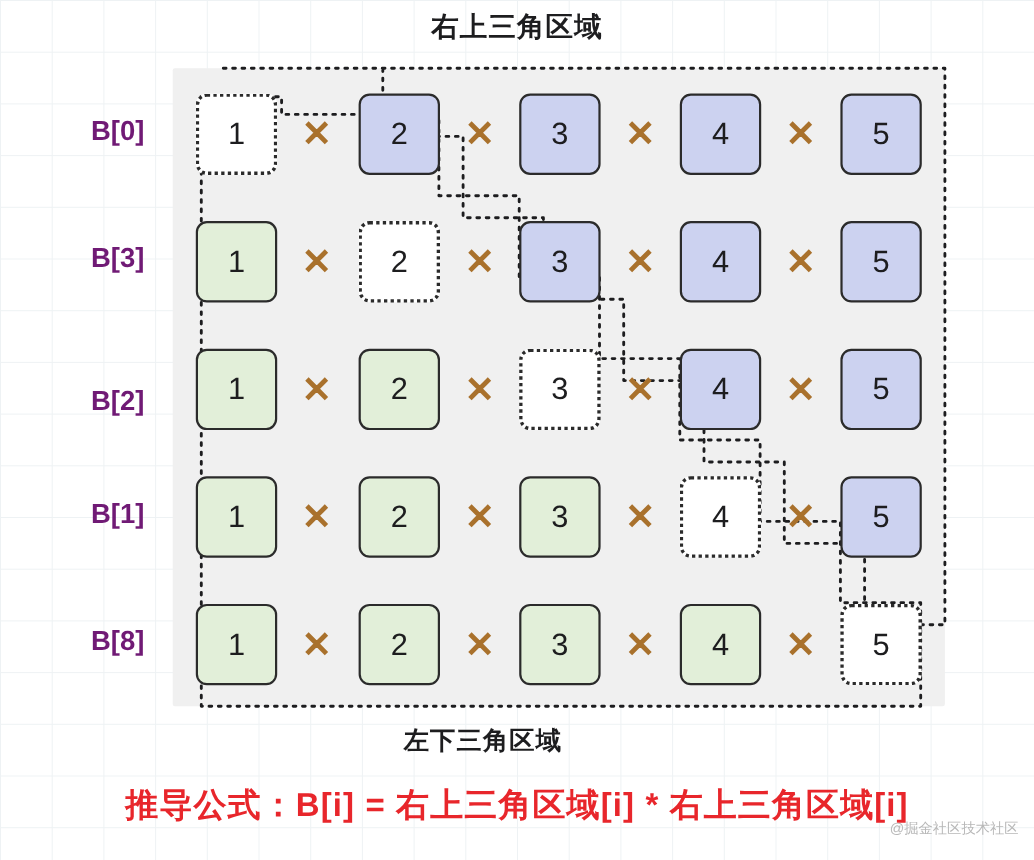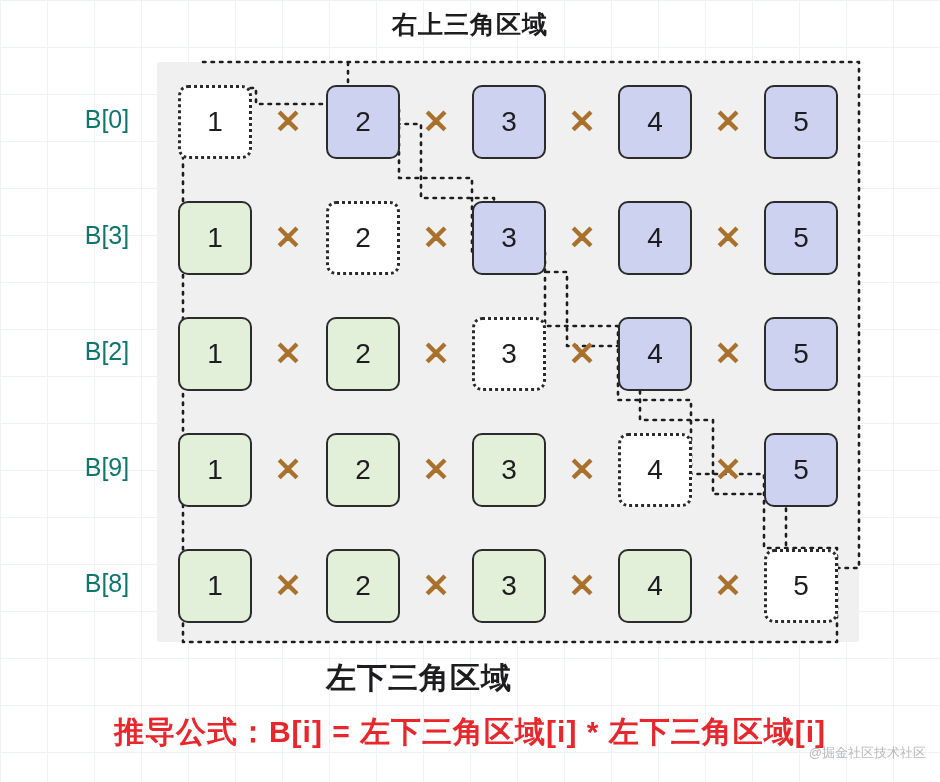--- a/index.html
+++ b/index.html
@@ -41,46 +41,47 @@
     font-size: 25px;
     font-weight: bold;
     color: #1d1d1f;
     letter-spacing: 1px;
   }
   .title-bottom {
     position: absolute;
     left: 0; top: 658px;
     width: 838px;
     text-align: center;
-    font-size: 30px;
+    font-size: 23px;
     font-weight: bold;
     color: #1d1d1f;
     letter-spacing: 1px;
+    padding-left: 20px;
   }
 
   
   #matrix-panel {
     position: absolute;
     left: 157px;
     top: 62px;
     width: 702px;
     height: 580px;
     background: #f0f0f0;
     border-radius: 2px;
   }
 
   
   .row-label {
     position: absolute;
     left: 62px;
     width: 90px;
     text-align: center;
     font-size: 25px;
-    font-weight: normal;
-    color: #0f766e;
+    font-weight: bold;
+    color: #701a75;
   }
 
   
   .cell {
     position: absolute;
     width: 74px;
     height: 74px;
     border-radius: 10px;
     box-sizing: border-box;
     display: flex;
@@ -175,32 +176,32 @@
   <div class="cell solid green" style="left:178px; top:201px;">1</div>
   <div class="times" style="left:268px; top:201px;">✕</div>
   <div class="cell diag" style="left:326px; top:201px;">2</div>
   <div class="times" style="left:416px; top:201px;">✕</div>
   <div class="cell solid blue" style="left:472px; top:201px;">3</div>
   <div class="times" style="left:562px; top:201px;">✕</div>
   <div class="cell solid blue" style="left:618px; top:201px;">4</div>
   <div class="times" style="left:708px; top:201px;">✕</div>
   <div class="cell solid blue" style="left:764px; top:201px;">5</div>
 
-  <div class="row-label" style="top:337px;">B[2]</div>
+  <div class="row-label" style="top:351px;">B[2]</div>
   <div class="cell solid green" style="left:178px; top:317px;">1</div>
   <div class="times" style="left:268px; top:317px;">✕</div>
   <div class="cell solid green" style="left:326px; top:317px;">2</div>
   <div class="times" style="left:416px; top:317px;">✕</div>
   <div class="cell diag" style="left:472px; top:317px;">3</div>
   <div class="times" style="left:562px; top:317px;">✕</div>
   <div class="cell solid blue" style="left:618px; top:317px;">4</div>
   <div class="times" style="left:708px; top:317px;">✕</div>
   <div class="cell solid blue" style="left:764px; top:317px;">5</div>
 
-  <div class="row-label" style="top:453px;">B[9]</div>
+  <div class="row-label" style="top:453px;">B[1]</div>
   <div class="cell solid green" style="left:178px; top:433px;">1</div>
   <div class="times" style="left:268px; top:433px;">✕</div>
   <div class="cell solid green" style="left:326px; top:433px;">2</div>
   <div class="times" style="left:416px; top:433px;">✕</div>
   <div class="cell solid green" style="left:472px; top:433px;">3</div>
   <div class="times" style="left:562px; top:433px;">✕</div>
   <div class="cell diag" style="left:618px; top:433px;">4</div>
   <div class="times" style="left:708px; top:433px;">✕</div>
   <div class="cell solid blue" style="left:764px; top:433px;">5</div>
 
@@ -210,17 +211,17 @@
   <div class="cell solid green" style="left:326px; top:549px;">2</div>
   <div class="times" style="left:416px; top:549px;">✕</div>
   <div class="cell solid green" style="left:472px; top:549px;">3</div>
   <div class="times" style="left:562px; top:549px;">✕</div>
   <div class="cell solid green" style="left:618px; top:549px;">4</div>
   <div class="times" style="left:708px; top:549px;">✕</div>
   <div class="cell diag" style="left:764px; top:549px;">5</div>
 
   <div class="title-bottom">左下三角区域</div>
 
-  <div class="formula">推导公式：B[i] = 左下三角区域[i] * 左下三角区域[i]</div>
+  <div class="formula">推导公式：B[i] = 右上三角区域[i] * 右上三角区域[i]</div>
 
   <div class="watermark">@掘金社区技术社区</div>
 
 </div>
 
 </body></html>

